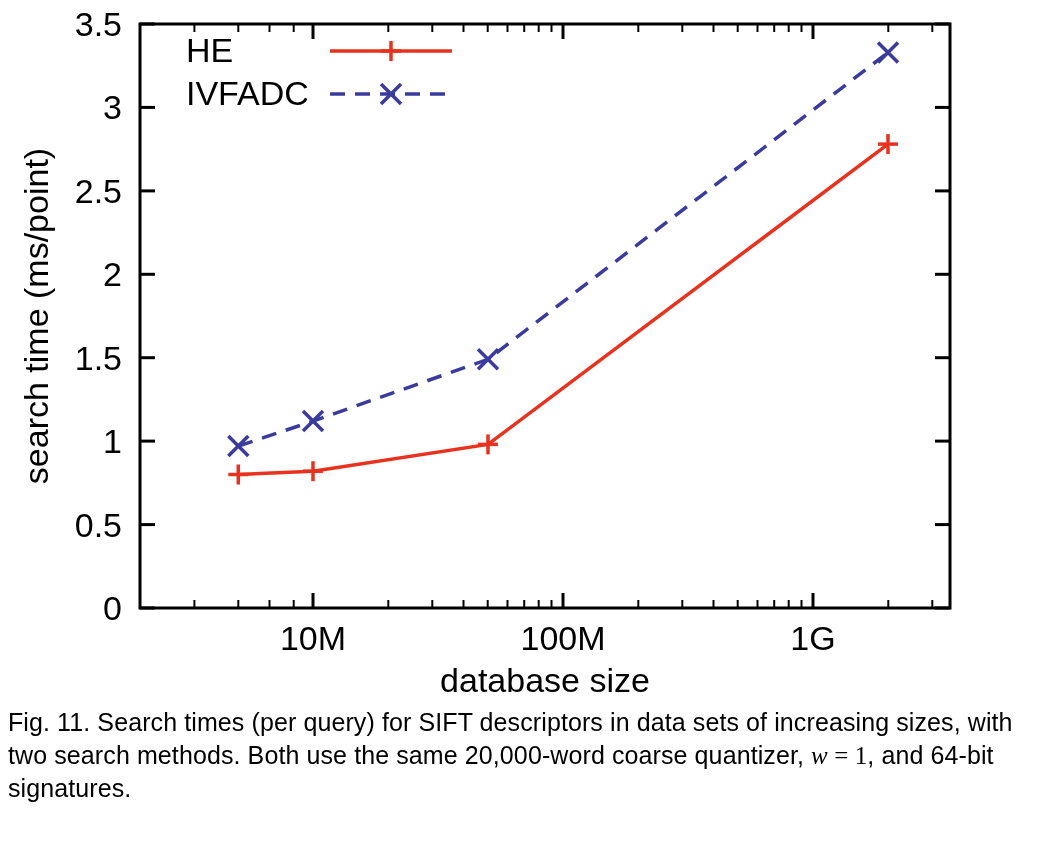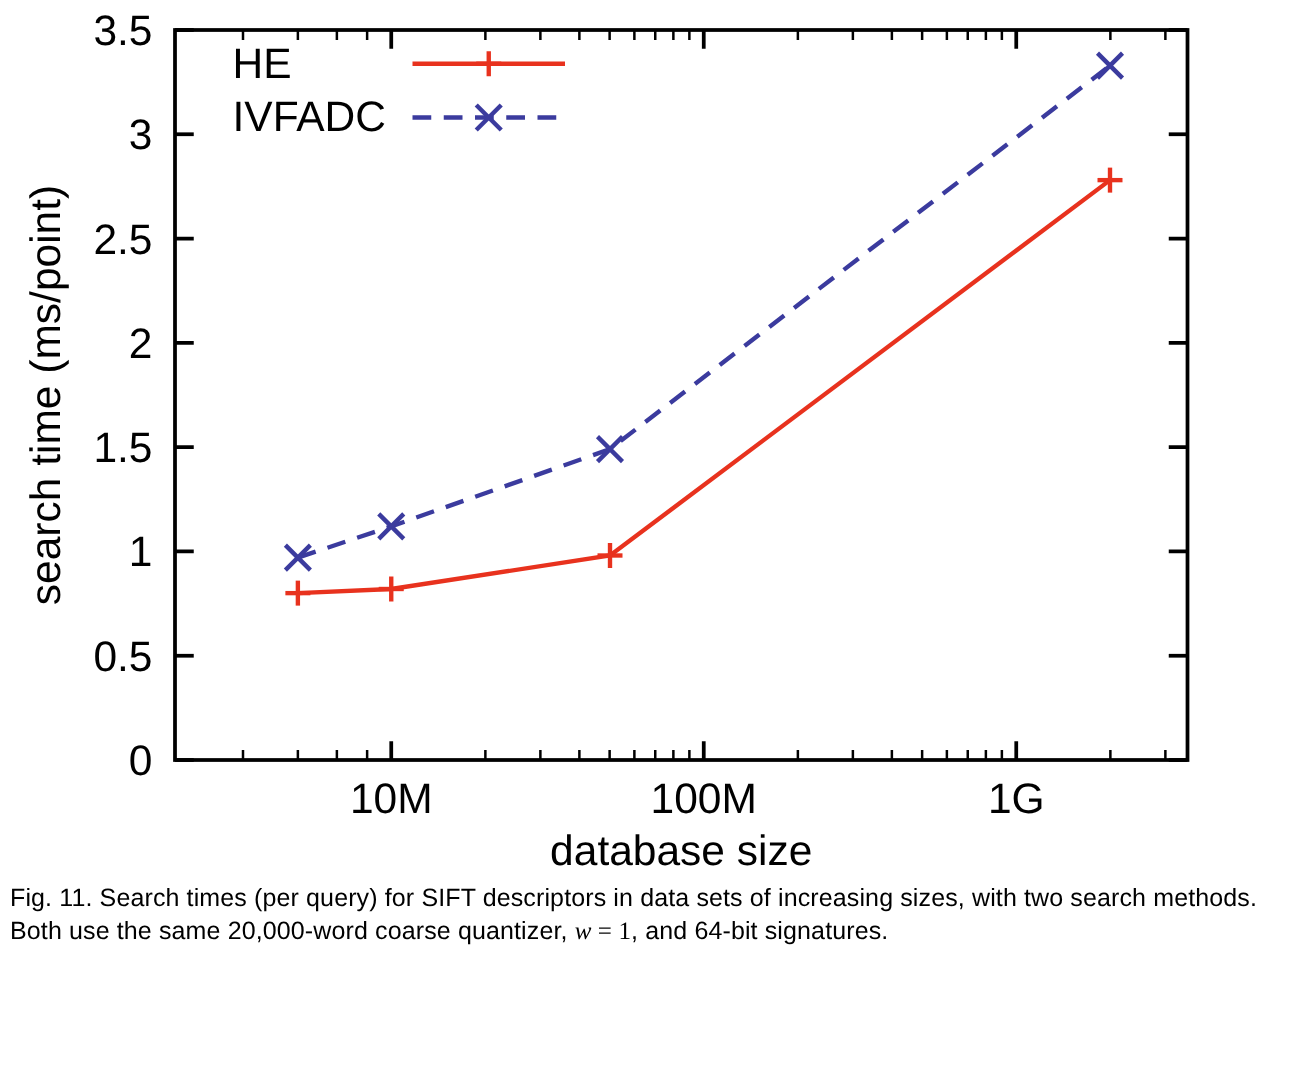--- a/index.html
+++ b/index.html
@@ -27,21 +27,21 @@
     height: 700px;
   }
   svg {
     display: block;
   }
   .caption {
     position: absolute;
     left: 8px;
     top: 706px;
     width: 1020px;
-    font-size: 20px;
+    font-size: 25px;
     line-height: 1.30;
     letter-spacing: 0.1px;
     color: #000;
   }
   .caption .math-italic {
     font-family: "Liberation Serif", serif;
     font-style: italic;
   }
   .caption .math-up {
     font-family: "Liberation Serif", serif;

